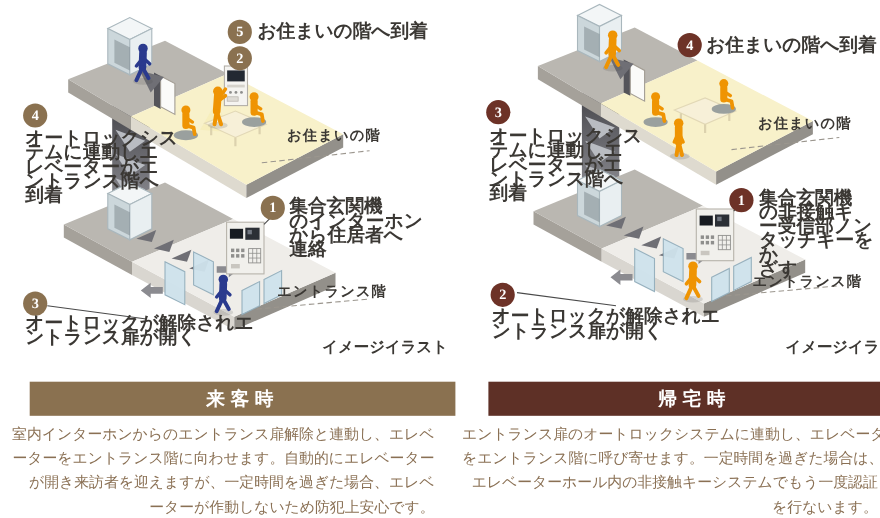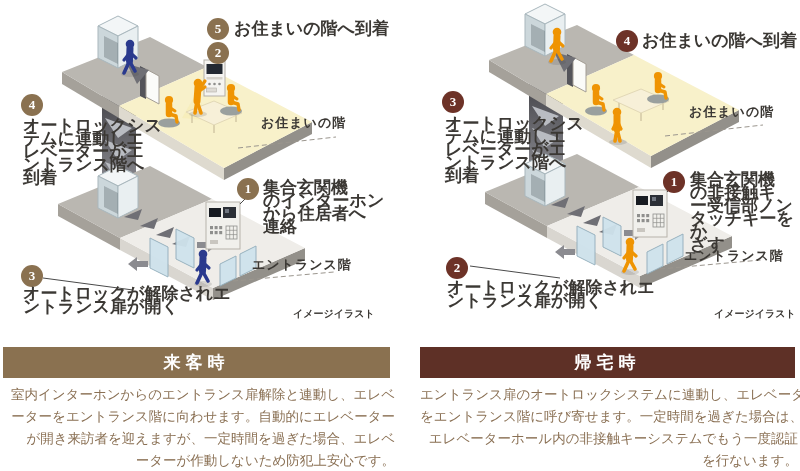--- a/index.html
+++ b/index.html
@@ -7,23 +7,23 @@
         font-family:"Liberation Serif","DejaVu Serif",serif;}
   .panel{position:absolute;top:0;width:400px;height:471px;}
   #panel-left{left:0;} #panel-right{left:400px;}
   .scene{position:absolute;width:390px;height:332px;}
   .badge{position:absolute;width:22px;height:22px;border-radius:50%;color:#fff;
          font-size:13px;font-weight:bold;text-align:center;line-height:22px;z-index:3;}
   .note{position:absolute;font-size:17px;line-height:13px;font-weight:600;color:#3b3834;
         white-space:pre-line;z-index:3;}
   .floor-label{position:absolute;font-size:13px;font-weight:600;color:#3b3834;
         letter-spacing:1px;z-index:3;white-space:nowrap;}
-  .caption{position:absolute;font-size:10px;font-weight:600;color:#3b3834;z-index:3;white-space:nowrap;}
+  .caption{position:absolute;font-size:14px;font-weight:600;color:#3b3834;z-index:3;white-space:nowrap;}
   .bar{position:absolute;top:347px;height:31px;color:#fff;text-align:center;
-       font-size:17px;font-weight:bold;letter-spacing:5px;line-height:31px;z-index:2;}
+       font-size:17px;font-weight:bold;letter-spacing:5px;line-height:31px;z-index:2;margin-left:24px;}
   .body-text{position:absolute;top:384px;font-size:13.5px;line-height:22px;color:#8a7054;
        white-space:pre;z-index:2;text-align:right;}
   #panel-left .bar{left:3px;width:387px;}
   #panel-left .body-text{left:3px;width:392px;}
   #panel-right .bar{left:20px;width:375px;}
   #panel-right .body-text{left:20px;width:378px;}
 </style>
 </head>
 <body>
 

